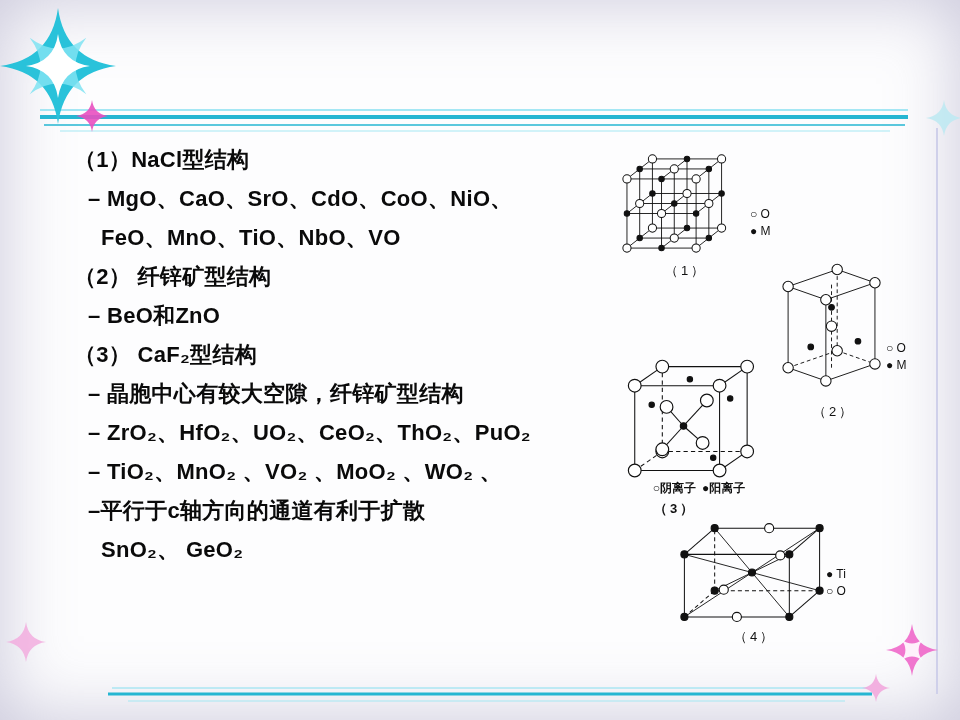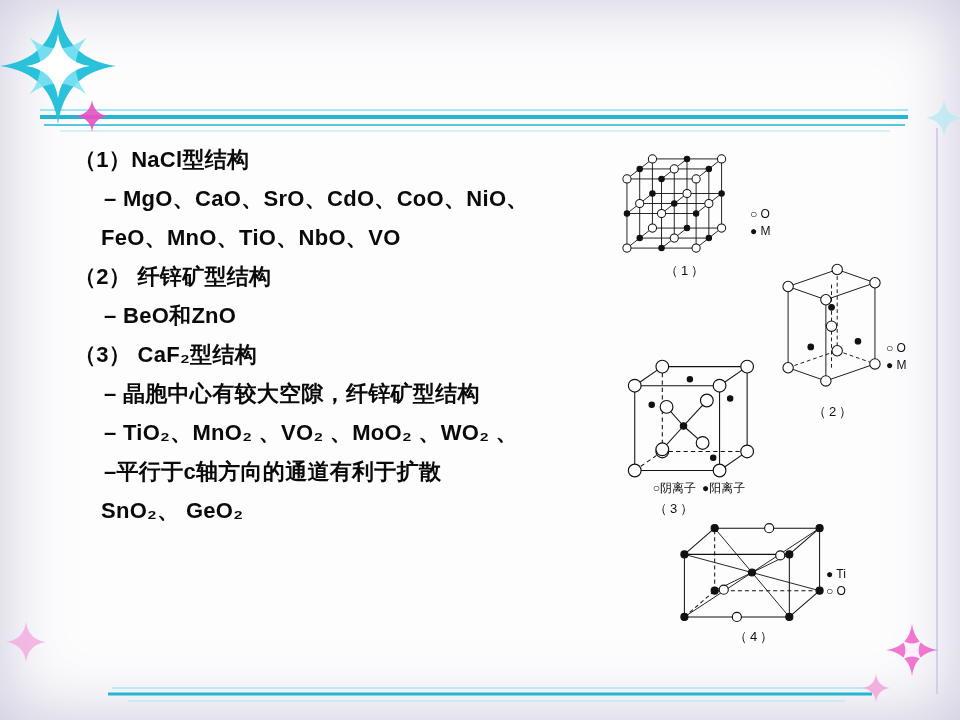--- a/index.html
+++ b/index.html
@@ -10,34 +10,34 @@
     background:#fdfdfe; overflow:hidden;
     box-shadow: inset 0 0 70px rgba(140,135,175,.45);
     padding-left: 11px;
   }
   .deco { position:absolute; inset:0; width:100%; height:100%; pointer-events:none; }
   .text-col {
     position:absolute; left:74px; top:140px; width:545px;
     font-weight:bold; font-size:22px; line-height:39px; color:#0a0a0a;
     letter-spacing:.3px;
   }
-  .lv1 { margin-left:30px; }
+  .lv1 { margin-left:14px; }
   .lv2 { margin-left:27px; }
   .fig { position:absolute; color:#111; }
   .fig svg { display:block; }
   .fig figcaption { text-align:center; font-size:13px; margin-top:3px; letter-spacing:3px; }
   .legend { font-size:12px; line-height:17px; white-space:nowrap; }
   .legend-side { position:absolute; }
   .legend-below { text-align:center; margin-top:1px; }
   .legend-below span { margin:0 3px; }
   .fig-1 { left:616px; top:148px; width:140px; }
   .fig-1 .legend-side { left:134px; top:58px; }
   .fig-2 { left:773px; top:258px; width:122px; }
   .fig-2 .legend-side { left:113px; top:82px; }
-  .fig-3 { left:624px; top:356px; width:150px; }
+  .fig-3 { left:624px; top:356px; width:150px;font-weight:bold; }
   .fig-3 figcaption { text-align:left; padding-left:30px; }
   .fig-4 { left:676px; top:512px; width:158px; }
   .fig-4 .legend-side { left:150px; top:54px; }
 </style>
 </head>
 <body>
 
 <div class="slide">
 
   <svg class="deco" id="deco-svg" viewBox="0 0 960 720">
@@ -61,20 +61,21 @@
     </svg>
 
   <div class="text-col">
     <div class="ln lv0">（1）NaCl型结构</div>
     <div class="ln lv1">– MgO、CaO、SrO、CdO、CoO、NiO、</div>
     <div class="ln lv2">FeO、MnO、TiO、NbO、VO</div>
     <div class="ln lv0">（2） 纤锌矿型结构</div>
     <div class="ln lv1">– BeO和ZnO</div>
     <div class="ln lv0">（3） CaF₂型结构</div>
     <div class="ln lv1">– 晶胞中心有较大空隙，纤锌矿型结构</div>
+    <div class="ln lv1">– ZrO₂、HfO₂、UO₂、CeO₂、ThO₂、PuO₂</div>
     <div class="ln lv1">– TiO₂、MnO₂ 、VO₂ 、MoO₂ 、WO₂ 、</div>
     <div class="ln lv1">–平行于c轴方向的通道有利于扩散</div>
     <div class="ln lv2">SnO₂、 GeO₂</div>
   </div>
 
   <figure class="fig fig-1">
     <svg id="fig1-svg" width="132" height="111" viewBox="0 0 145 122">
         <line x1="12" y1="110" x2="88" y2="110" stroke="#111" stroke-width="1"></line>
         <line x1="12" y1="110" x2="12" y2="34" stroke="#111" stroke-width="1"></line>
         <line x1="12" y1="110" x2="40" y2="88" stroke="#111" stroke-width="1"></line>

